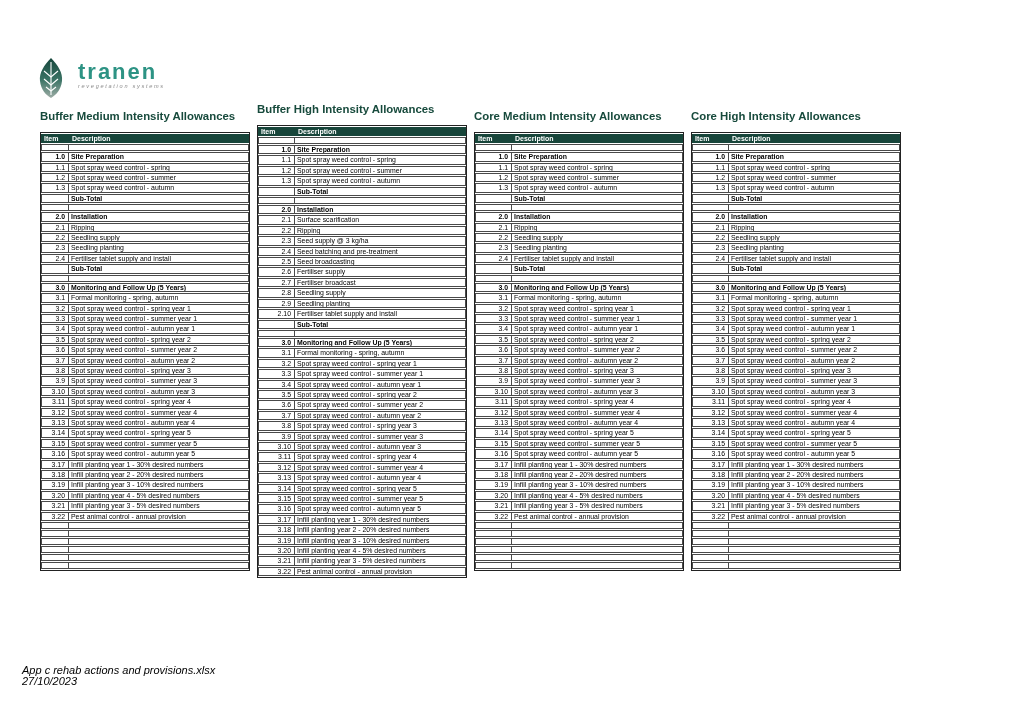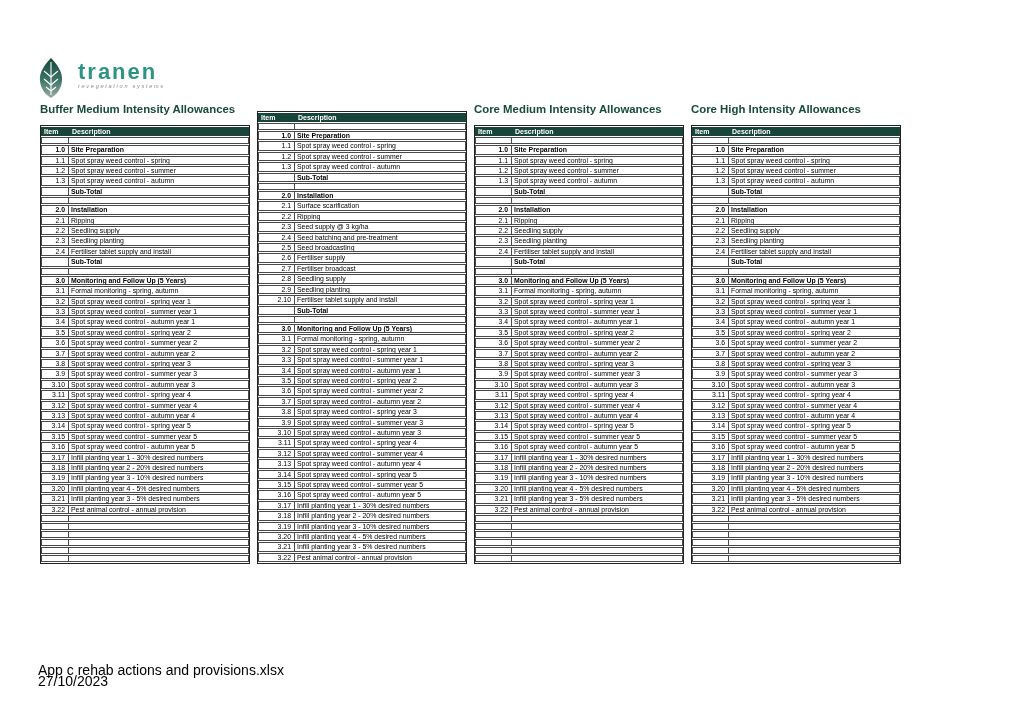--- a/index.html
+++ b/index.html
@@ -45,21 +45,21 @@
     white-space:nowrap;overflow:hidden;
   }
   td{
     border:1px solid var(--cell-border);height:7px;line-height:7.4px;
     font-size:6.9px;padding:0 2px;white-space:nowrap;overflow:hidden;
   }
   td.item{text-align:right;padding-right:3px;}
   td.desc{border-left:none;}
   tr.section td{font-weight:bold;}
   tr.subtotal td.desc{font-weight:bold;}
-  .footer{position:absolute;left:38px;top:665px;font-size:14px;line-height:11px;}
+  .footer{position:absolute;left:22px;top:665px;font-size:11px;line-height:11px;font-style:italic;}
 </style>
 </head>
 <body>
 
 <div class="page">
 
   <div class="logo">
     <span>
       <svg width="28" height="42" viewBox="0 0 28 42">
         <defs>
@@ -267,20 +267,21 @@
             </tr>
             <tr>
               <td class="item"></td>
               <td class="desc"></td>
             </tr>
           </tbody>
     </table>
   </div>
 
   <div class="col">
+    <div class="title">Buffer High Intensity Allowances</div>
     <table>
       <colgroup>
             <col class="c-item">
             <col class="c-desc">
           </colgroup>
       <thead>
         <tr>
           <th class="item">Item</th>
           <th class="desc">Description</th>
         </tr>

